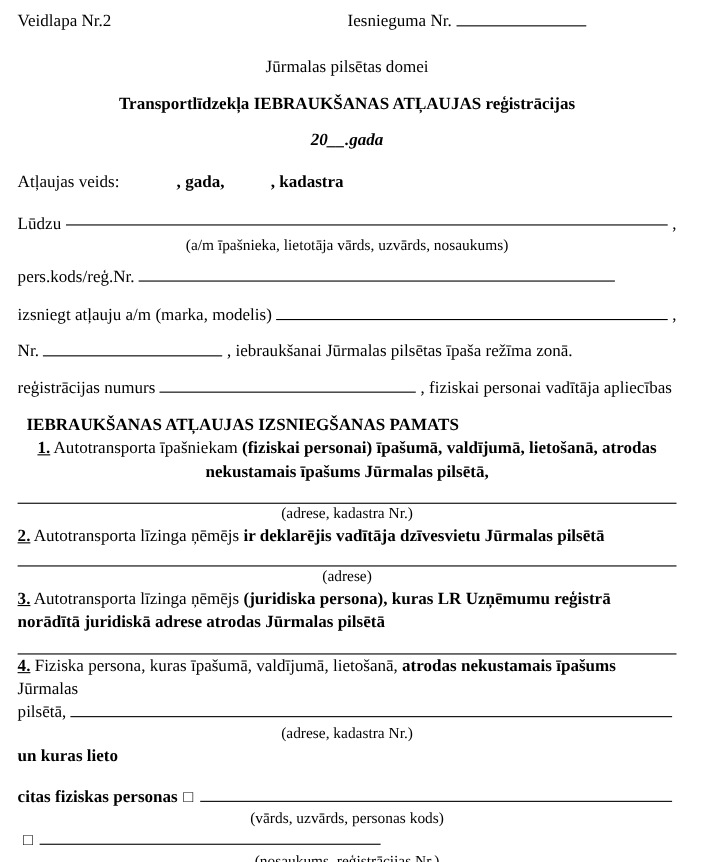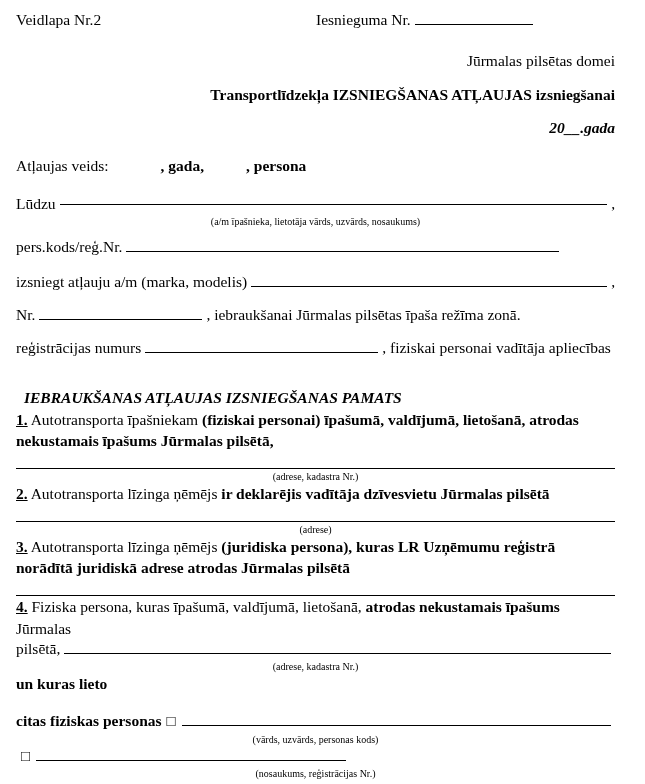--- a/index.html
+++ b/index.html
@@ -10,58 +10,58 @@
     overflow: hidden;
     font-family: "Liberation Serif", serif;
     font-size: 15.5px;
     color: #000;
     line-height: 1.3;
   }
   .page { padding: 10px 30px 4px 16px; }
 
   .bold { font-weight: bold; }
   .italic { font-style: italic; }
-  .center { text-align: right; }
+  .center { text-align: center; }
   .num { font-weight: bold; text-decoration: underline; }
 
   .header-row { display: flex; align-items: baseline; }
   .hleft { width: 300px; flex: 0 0 300px; }
   .header-right { display: flex; align-items: baseline; flex: 1; }
 
   .fline { display: flex; align-items: baseline; }
   .blank {
     display: inline-block;
     height: 2px;
     border-bottom: 1px solid #000;
     margin: 0 4px;
   }
   .grow { flex: 1; }
 
-  .caption { font-size: 10px; text-align: center; line-height: 1.2; margin-top: 2px; }
+  .caption { font-size: 14px; text-align: center; line-height: 1.2; margin-top: 2px; }
 
   .rule { border-bottom: 1px solid #000; height: 15px; }
 
   p.item { margin: 0; line-height: 1.38; }
 
   .addressee { margin-top: 21px; }
   .doc-title { margin-top: 14px; }
   .year-line { margin-top: 13px; }
   .permit-line { margin-top: 17px; }
   .gap1 { margin-left: 52px; }
   .gap2 { margin-left: 42px; }
   .ludzu-line { margin-top: 18px; align-items: center; }
   .pers-line { margin-top: 9px; }
   .pers-blank { margin-right: 56px; }
   .izsn-line { margin-top: 15px; }
   .regn-line { margin-top: 13px; }
   .regn-blank { width: 233px; flex: 0 0 233px; }
   .nr-line { margin-top: 13px; }
   .nr-blank { width: 163px; flex: 0 0 163px; }
-  .pamats { margin-top: 30px; padding-left: 8px; font-style: italic; }
-  .item1 { margin-top: 11px; }
+  .pamats { margin-top: 14px; padding-left: 8px; }
+  .item1 { margin-top: 11px; text-align: center; }
   .rule-1 { margin-top: 3px; }
   .item2 { margin-top: 4px; }
   .rule-2 { margin-top: 2px; }
   .item3 { margin-top: 4px; }
   .rule-3 { margin-top: 3px; }
   .item4 { margin-top: 9px; }
   .unkuras { margin-top: 1px; }
   .citas-line { margin-top: 17px; }
   .jurid-line { margin-top: 1px; }
   .jurid-blank { width: 310px; flex: 0 0 310px; }
@@ -74,25 +74,25 @@
 
   <div class="header-row">
     <span class="hleft">Veidlapa Nr.2</span>
     <span class="header-right">
       <span>Iesnieguma Nr.</span>
       <span class="blank" style="width:118px;"></span>
     </span>
   </div>
 
   <div class="center addressee">Jūrmalas pilsētas domei</div>
-  <div class="center bold doc-title">Transportlīdzekļa IZSNIEGŠANAS ATĻAUJAS izsniegšanai</div>
+  <div class="center bold doc-title">Transportlīdzekļa IEBRAUKŠANAS ATĻAUJAS reģistrācijas</div>
   <div class="center bold italic year-line">20__.gada</div>
 
   <div class="permit-line">
-    <span>Atļaujas veids:</span><span class="bold gap1">, gada,</span><span class="bold gap2">, persona</span>
+    <span>Atļaujas veids:</span><span class="bold gap1">, gada,</span><span class="bold gap2">, kadastra</span>
   </div>
 
   <div class="fline ludzu-line">
     <span>Lūdzu</span>
     <span class="blank grow"></span>
     <span>,</span>
   </div>
   <div class="caption">(a/m īpašnieka, lietotāja vārds, uzvārds, nosaukums)</div>
 
   <div class="fline pers-line">

